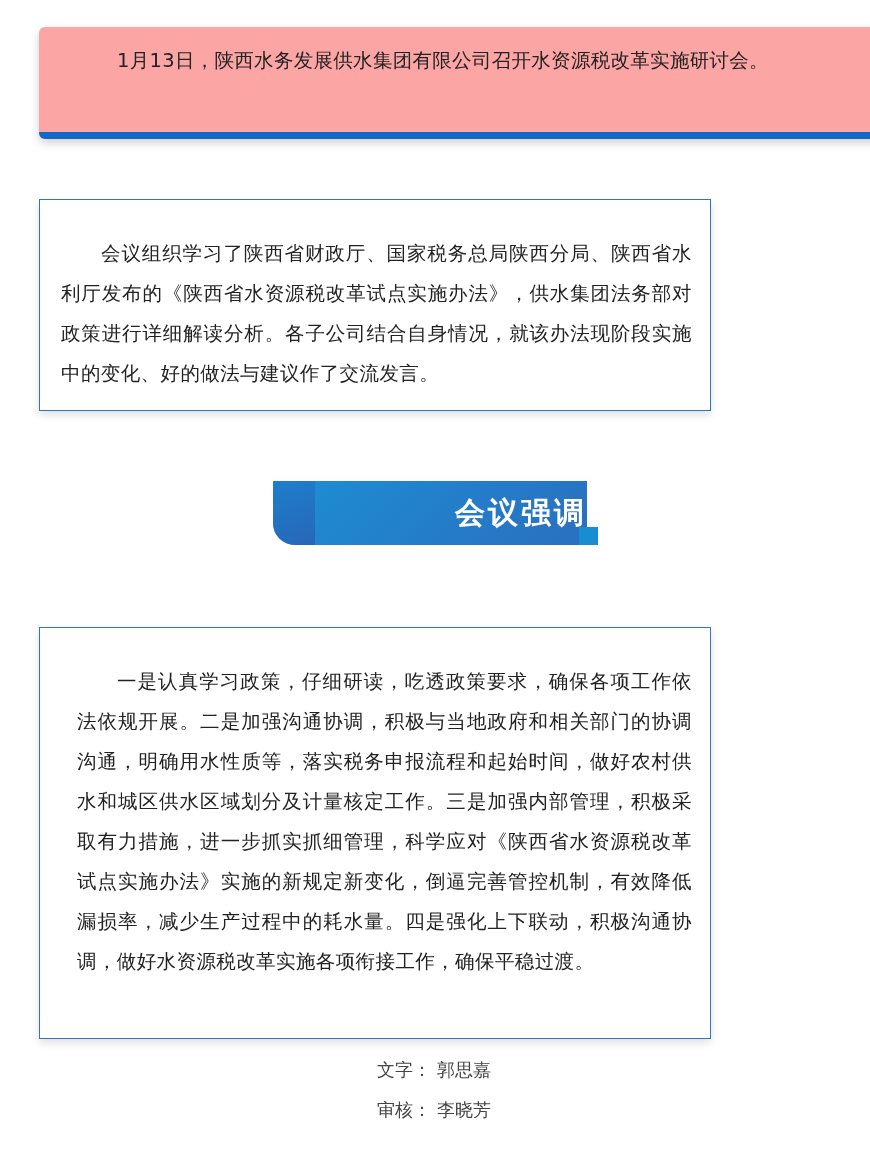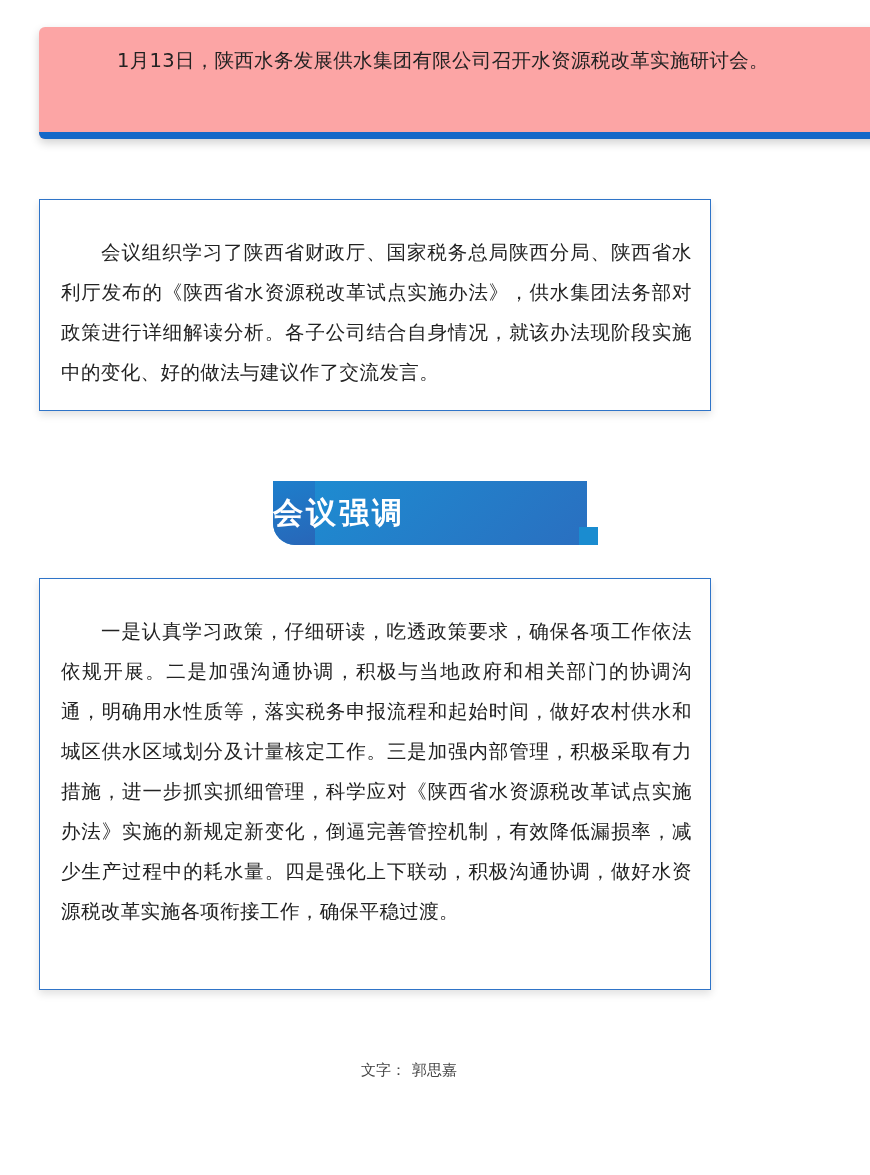--- a/index.html
+++ b/index.html
@@ -13,44 +13,43 @@
   }
   .card-top .bar { position: absolute; left: 0; right: 0; bottom: 0; height: 7px; background: #1468c8; }
   .card-top p {
     margin: 0; position: absolute; left: 30px; right: 28px; top: 14px;
     font-size: 19.5px; line-height: 40px; text-indent: 48px; letter-spacing: 0.3px;
   }
   .box {
     position: absolute; left: 39px; width: 672px; background: #fff;
     border: 1px solid #2f74c8; box-sizing: border-box;
     box-shadow: 0 4px 8px rgba(0,0,0,0.12);
-    font-family: Liberation Mono, monospace;
   }
   .box p {
     margin: 0; font-size: 19.5px; line-height: 40px; text-indent: 40px;
     letter-spacing: 0.4px; text-align: justify;
   }
   #box1 { top: 199px; height: 212px; padding: 34px 18px 0 21px; }
-  #box2 { top: 578px; height: 412px; padding: 34px 18px 0 21px; }
+  #box2 { top: 627px; height: 412px; padding: 34px 18px 0 37px; }
   .heading-banner {
     position: absolute; left: 273px; top: 481px; width: 314px; height: 64px;
     background: linear-gradient(135deg, #1c8fd3 0%, #2a6fc0 100%);
     border-bottom-left-radius: 22px;
   }
   .heading-banner .left-strip {
     position: absolute; left: 0; top: 0; width: 42px; height: 64px;
     background: linear-gradient(160deg, #1d7fcc 0%, #2866b8 100%);
     border-bottom-left-radius: 22px;
   }
   .heading-banner .label {
     position: absolute; left: 0; right: 0; top: 0; height: 64px; line-height: 64px;
-    text-align: left; color: #fff; font-size: 30px; font-weight: bold; letter-spacing: 3px;
+    text-align: right; color: #fff; font-size: 30px; font-weight: bold; letter-spacing: 3px;
   }
   .corner-square { position: absolute; left: 579px; top: 527px; width: 19px; height: 18px; background: #1a8cd0; }
-  .credits { position: absolute; left: 361px; top: 1050px; font-size: 15px; color: #444; }
+  .credits { position: absolute; left: 377px; top: 1050px; font-size: 18px; color: #444; }
   .credits .row { height: 40px; line-height: 40px; }
   .credits .k, .credits .v { display: inline-block; }
   .credits .v { margin-left: 6px; white-space: pre; }
 </style>
 </head>
 <body>
 
 <div class="card-top">
   <p>1月13日，陕西水务发展供水集团有限公司召开水资源税改革实施研讨会。</p>
   <div class="bar"></div>
@@ -67,13 +66,16 @@
 <div class="corner-square"></div>
 
 <div class="box" id="box2">
   <p>一是认真学习政策，仔细研读，吃透政策要求，确保各项工作依法依规开展。二是加强沟通协调，积极与当地政府和相关部门的协调沟通，明确用水性质等，落实税务申报流程和起始时间，做好农村供水和城区供水区域划分及计量核定工作。三是加强内部管理，积极采取有力措施，进一步抓实抓细管理，科学应对《陕西省水资源税改革试点实施办法》实施的新规定新变化，倒逼完善管控机制，有效降低漏损率，减少生产过程中的耗水量。四是强化上下联动，积极沟通协调，做好水资源税改革实施各项衔接工作，确保平稳过渡。</p>
 </div>
 
 <div class="credits">
   <div class="row">
     <span class="k">文字：</span><span class="v">郭思嘉</span>
   </div>
+  <div class="row">
+    <span class="k">审核：</span><span class="v">李晓芳</span>
+  </div>
 </div>
 
 </body></html>

